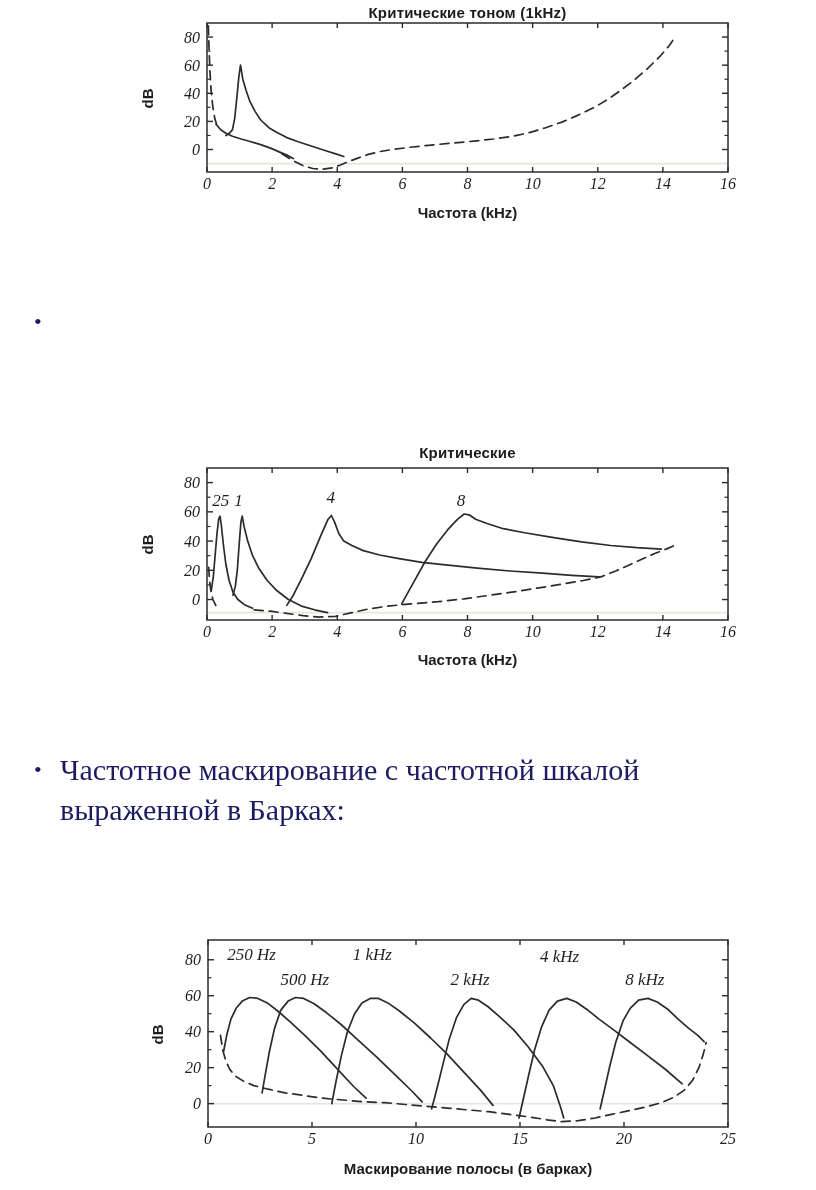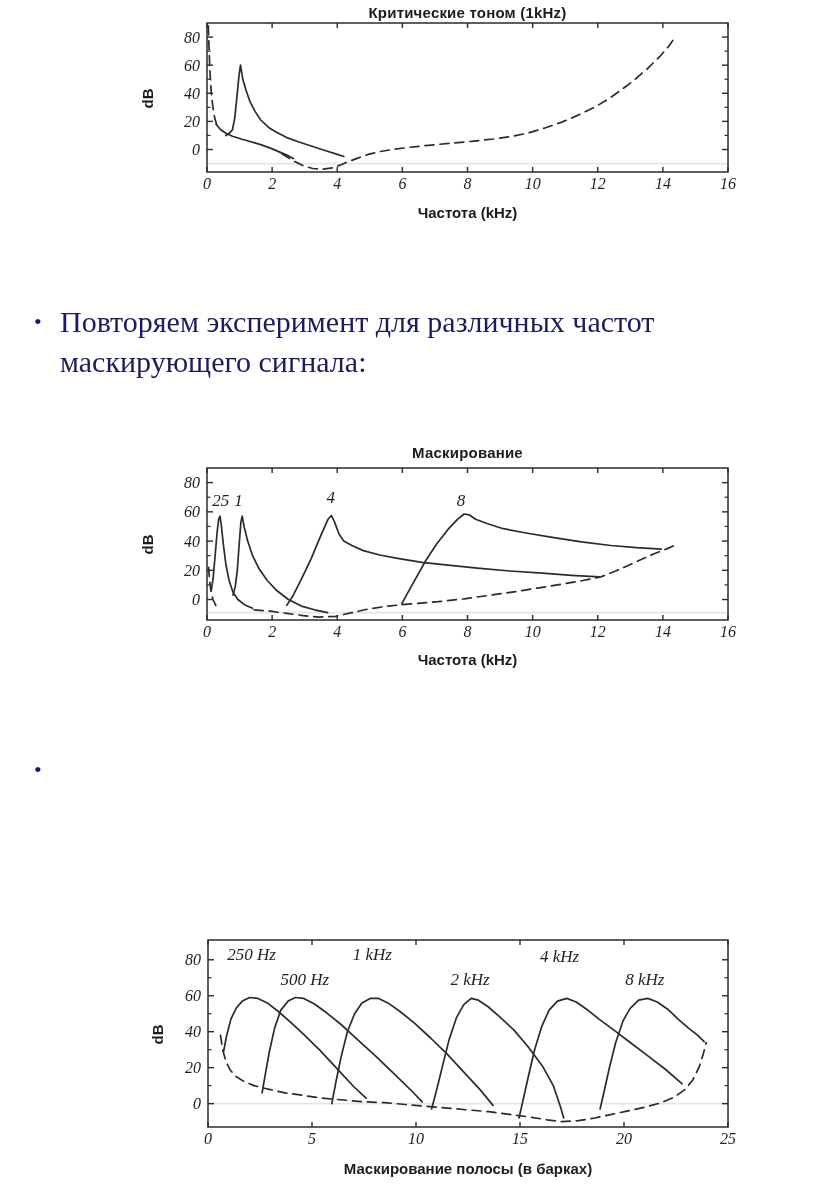--- a/index.html
+++ b/index.html
@@ -95,26 +95,24 @@
       <path d="M58.9 119.5 L62.1 117.3 L65.4 113.8 L67.7 102.6 L70.0 80.1 L71.9 60.4 L73.5 49.2 L75.8 63.2 L79.1 74.5 L83.0 85.7 L88.2 95.6 L93.7 104.0 L101.9 111.7 L110.0 116.6 L119.8 121.6 L131.2 125.8 L144.2 130.0 L157.2 134.2 L170.3 138.4 L176.8 140.5" fill="none" stroke="#2b2b2b" stroke-width="1.7" stroke-linejoin="round" stroke-linecap="round"></path>
       <path d="M49.1 108.2 L53.7 113.8 L58.9 117.3 L65.4 120.2 L74.2 123.0 L84.0 125.8 L93.7 128.6 L103.5 132.1 L111.6 135.6 L119.8 139.1 L126.3 142.6" fill="none" stroke="#2b2b2b" stroke-width="1.7" stroke-linejoin="round" stroke-linecap="round"></path>
       <path d="M41.3 9.8 L42.0 30.9 L42.9 54.8 L44.2 75.9 L45.9 91.3 L47.8 102.6 L49.8 108.9" fill="none" stroke="#2b2b2b" stroke-width="1.7" stroke-linejoin="round" stroke-linecap="round" stroke-dasharray="9 6"></path>
       <path d="M114.9 137.7 L126.3 144.8 L136.1 149.7 L145.8 152.5 L155.6 153.2 L165.4 151.8 L173.5 149.0 L181.6 145.5 L191.4 141.9 L201.2 138.4 L212.6 135.6 L225.6 133.5 L241.9 131.4 L261.4 129.3 L284.2 127.2 L307.0 125.1 L326.6 123.0 L346.1 120.2 L362.4 116.6 L378.7 111.7 L394.9 106.1 L411.2 99.1 L427.5 91.3 L440.5 83.6 L453.5 74.5 L466.6 64.6 L479.6 53.4 L492.6 40.7 L502.4 29.5 L508.9 19.7" fill="none" stroke="#2b2b2b" stroke-width="1.7" stroke-linejoin="round" stroke-linecap="round" stroke-dasharray="9 6"></path>
     </svg>
   <div class="xlab" style="left:72px;top:192px;width:521px;">Частота (kHz)</div>
 </div>
 
 <div class="bullet" style="left:28px;top:302px;width:756px;">
   <span class="mk">•</span>
-  <span class="tx">Повторяем эксперимент для различных частот
-маскирующего сигнала:</span>
 </div>
 
 <div class="fig" style="left:135px;top:444px;width:640px;height:222px;">
-  <div class="ctitle" style="left:72px;top:0;width:521px;">Маскирование</div>
+  <div class="ctitle" style="left:72px;top:0;width:521px;">Критические</div>
   <div class="ylab" style="left:2px;top:92px;">dB</div>
   <svg class="plot" style="left:32px;top:17px;" width="573" height="185" viewBox="0 0 573 185">
       <line x1="40" x2="561" y1="151.69230769230768" y2="151.69230769230768" stroke="#e6e6dc" stroke-width="1.8"></line>
       <rect x="40" y="7" width="521" height="152" fill="none" stroke="#2b2b2b" stroke-width="1.5"></rect>
       <line x1="40" x2="40" y1="159" y2="154" stroke="#2b2b2b" stroke-width="1.4"></line>
       <line x1="40" x2="40" y1="7" y2="12" stroke="#2b2b2b" stroke-width="1.4"></line>
       <text x="40" y="176" text-anchor="middle" class="tick">0</text>
       <line x1="105.125" x2="105.125" y1="159" y2="154" stroke="#2b2b2b" stroke-width="1.4"></line>
       <line x1="105.125" x2="105.125" y1="7" y2="12" stroke="#2b2b2b" stroke-width="1.4"></line>
       <text x="105.125" y="176" text-anchor="middle" class="tick">2</text>
@@ -171,20 +169,22 @@
       <text x="53.676249999999996" y="45" text-anchor="middle" class="ann">25</text>
       <text x="71.585625" y="45" text-anchor="middle" class="ann">1</text>
       <text x="163.7375" y="42.07692307692308" text-anchor="middle" class="ann">4</text>
       <text x="293.98749999999995" y="45" text-anchor="middle" class="ann">8</text>
     </svg>
   <div class="xlab" style="left:72px;top:199px;width:521px;">Частота (kHz)</div>
 </div>
 
 <div class="bullet" style="left:28px;top:750px;width:756px;">
   <span class="mk">•</span>
+  <span class="tx">Частотное маскирование с частотной шкалой
+выраженной в Барках:</span>
 </div>
 
 <div class="fig" style="left:135px;top:928px;width:650px;height:250px;">
   <div class="ylab" style="left:12px;top:98px;">dB</div>
   <svg class="plot" style="left:33px;top:5px;" width="572" height="221" viewBox="0 0 572 221">
       <line x1="40" x2="560" y1="170.625" y2="170.625" stroke="#e6e6dc" stroke-width="1.8"></line>
       <rect x="40" y="7" width="520" height="187" fill="none" stroke="#2b2b2b" stroke-width="1.5"></rect>
       <line x1="40" x2="40" y1="194" y2="189" stroke="#2b2b2b" stroke-width="1.4"></line>
       <line x1="40" x2="40" y1="7" y2="12" stroke="#2b2b2b" stroke-width="1.4"></line>
       <text x="40" y="211" text-anchor="middle" class="tick">0</text>

